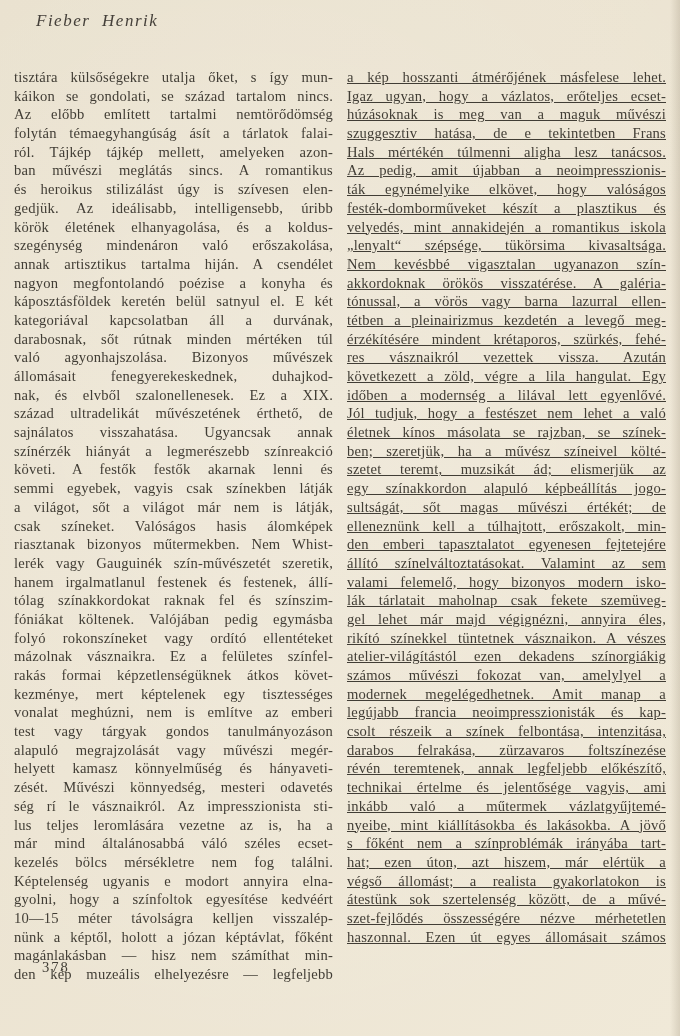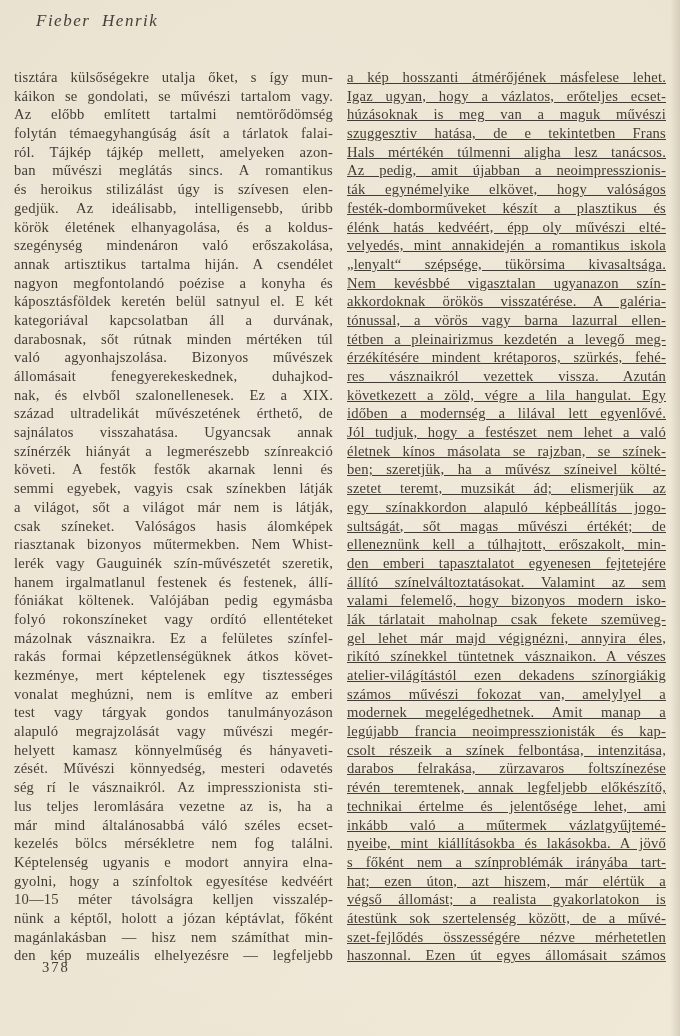--- a/index.html
+++ b/index.html
@@ -69,21 +69,21 @@
   }
 </style>
 </head>
 <body>
 
 <div class="page">
   <div class="running-head">Fieber Henrik</div>
 
   <div class="col col-left">
       <div class="tline">tisztára külsőségekre utalja őket, s így mun-</div>
-      <div class="tline">káikon se gondolati, se művészi tartalom vagy.</div>
+      <div class="tline">káikon se gondolati, se század tartalom nincs.</div>
       <div class="tline">Az előbb említett tartalmi nemtörődömség</div>
       <div class="tline">folytán témaegyhangúság ásít a tárlatok falai-</div>
       <div class="tline">ról. Tájkép tájkép mellett, amelyeken azon-</div>
       <div class="tline">ban művészi meglátás sincs. A romantikus</div>
       <div class="tline">és heroikus stilizálást úgy is szívesen elen-</div>
       <div class="tline">gedjük. Az ideálisabb, intelligensebb, úribb</div>
       <div class="tline">körök életének elhanyagolása, és a koldus-</div>
       <div class="tline">szegénység mindenáron való erőszakolása,</div>
       <div class="tline">annak artisztikus tartalma hiján. A csendélet</div>
       <div class="tline">nagyon megfontolandó poézise a konyha és</div>
@@ -96,20 +96,21 @@
       <div class="tline">század ultradelikát művészetének érthető, de</div>
       <div class="tline">sajnálatos visszahatása. Ugyancsak annak</div>
       <div class="tline">színérzék hiányát a legmerészebb színreakció</div>
       <div class="tline">követi. A festők festők akarnak lenni és</div>
       <div class="tline">semmi egyebek, vagyis csak színekben látják</div>
       <div class="tline">a világot, sőt a világot már nem is látják,</div>
       <div class="tline">csak színeket. Valóságos hasis álomképek</div>
       <div class="tline">riasztanak bizonyos műtermekben. Nem Whist-</div>
       <div class="tline">lerék vagy Gauguinék szín-művészetét szeretik,</div>
       <div class="tline">hanem irgalmatlanul festenek és festenek, állí-</div>
+      <div class="tline">tólag színakkordokat raknak fel és színszim-</div>
       <div class="tline">fóniákat költenek. Valójában pedig egymásba</div>
       <div class="tline">folyó rokonszíneket vagy ordító ellentéteket</div>
       <div class="tline">mázolnak vásznaikra. Ez a felületes színfel-</div>
       <div class="tline">rakás formai képzetlenségüknek átkos követ-</div>
       <div class="tline">kezménye, mert képtelenek egy tisztességes</div>
       <div class="tline">vonalat meghúzni, nem is említve az emberi</div>
       <div class="tline">test vagy tárgyak gondos tanulmányozáson</div>
       <div class="tline">alapuló megrajzolását vagy művészi megér-</div>
       <div class="tline">helyett kamasz könnyelműség és hányaveti-</div>
       <div class="tline">zését. Művészi könnyedség, mesteri odavetés</div>
@@ -127,21 +128,20 @@
 
   <div class="col col-right">
       <div class="tline">a kép hosszanti átmérőjének másfelese lehet.</div>
       <div class="tline">Igaz ugyan, hogy a vázlatos, erőteljes ecset-</div>
       <div class="tline">húzásoknak is meg van a maguk művészi</div>
       <div class="tline">szuggesztiv hatása, de e tekintetben Frans</div>
       <div class="tline">Hals mértékén túlmenni aligha lesz tanácsos.</div>
       <div class="tline">Az pedig, amit újabban a neoimpresszionis-</div>
       <div class="tline">ták egynémelyike elkövet, hogy valóságos</div>
       <div class="tline">festék-domborműveket készít a plasztikus és</div>
-      <div class="tline">élénk hatás kedvéért, épp oly művészi elté-</div>
       <div class="tline">velyedés, mint annakidején a romantikus iskola</div>
       <div class="tline">„lenyalt“ szépsége, tükörsima kivasaltsága.</div>
       <div class="tline">Nem kevésbbé vigasztalan ugyanazon szín-</div>
       <div class="tline">akkordoknak örökös visszatérése. A galéria-</div>
       <div class="tline">tónussal, a vörös vagy barna lazurral ellen-</div>
       <div class="tline">tétben a pleinairizmus kezdetén a levegő meg-</div>
       <div class="tline">érzékítésére mindent krétaporos, szürkés, fehé-</div>
       <div class="tline">res vásznaikról vezettek vissza. Azután</div>
       <div class="tline">következett a zöld, végre a lila hangulat. Egy</div>
       <div class="tline">időben a modernség a lilával lett egyenlővé.</div>
@@ -158,21 +158,21 @@
       <div class="tline">lák tárlatait maholnap csak fekete szemüveg-</div>
       <div class="tline">gel lehet már majd végignézni, annyira éles,</div>
       <div class="tline">rikító színekkel tüntetnek vásznaikon. A vészes</div>
       <div class="tline">atelier-világítástól ezen dekadens színorgiákig</div>
       <div class="tline">számos művészi fokozat van, amelylyel a</div>
       <div class="tline">modernek megelégedhetnek. Amit manap a</div>
       <div class="tline">legújabb francia neoimpresszionisták és kap-</div>
       <div class="tline">csolt részeik a színek felbontása, intenzitása,</div>
       <div class="tline">darabos felrakása, zürzavaros foltszínezése</div>
       <div class="tline">révén teremtenek, annak legfeljebb előkészítő,</div>
-      <div class="tline">technikai értelme és jelentősége lehet, ami</div>
+      <div class="tline">technikai értelme és jelentősége vagyis, ami</div>
       <div class="tline">inkább való a műtermek vázlatgyűjtemé-</div>
       <div class="tline">nyeibe, mint kiállításokba és lakásokba. A jövő</div>
       <div class="tline">s főként nem a színproblémák irányába tart-</div>
       <div class="tline">hat; ezen úton, azt hiszem, már elértük a</div>
       <div class="tline">végső állomást; a realista gyakorlatokon is</div>
       <div class="tline">átestünk sok szertelenség között, de a művé-</div>
       <div class="tline">szet-fejlődés összességére nézve mérhetetlen</div>
       <div class="tline">haszonnal. Ezen út egyes állomásait számos</div>
     </div>
 

